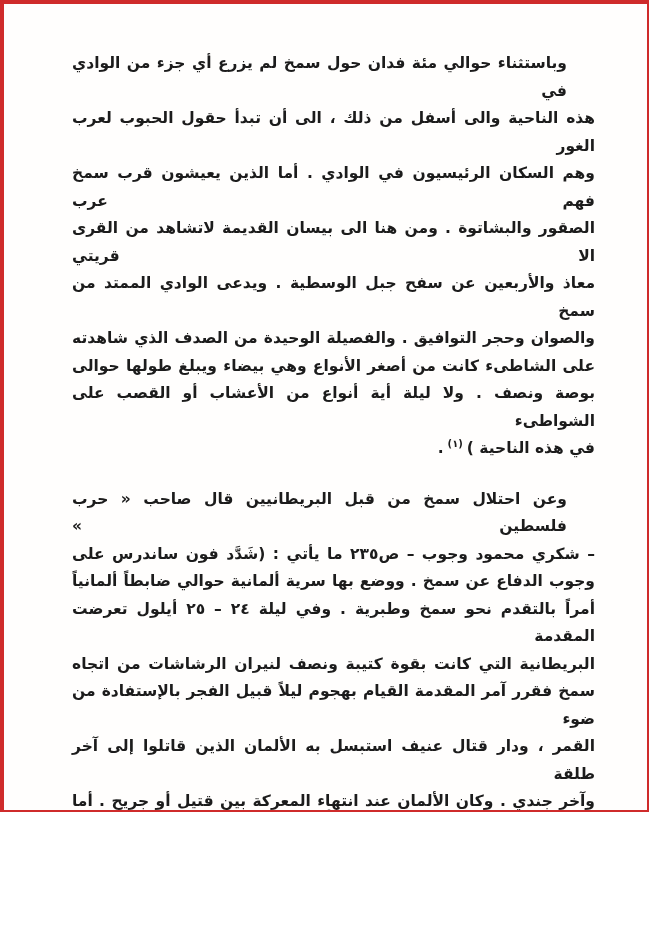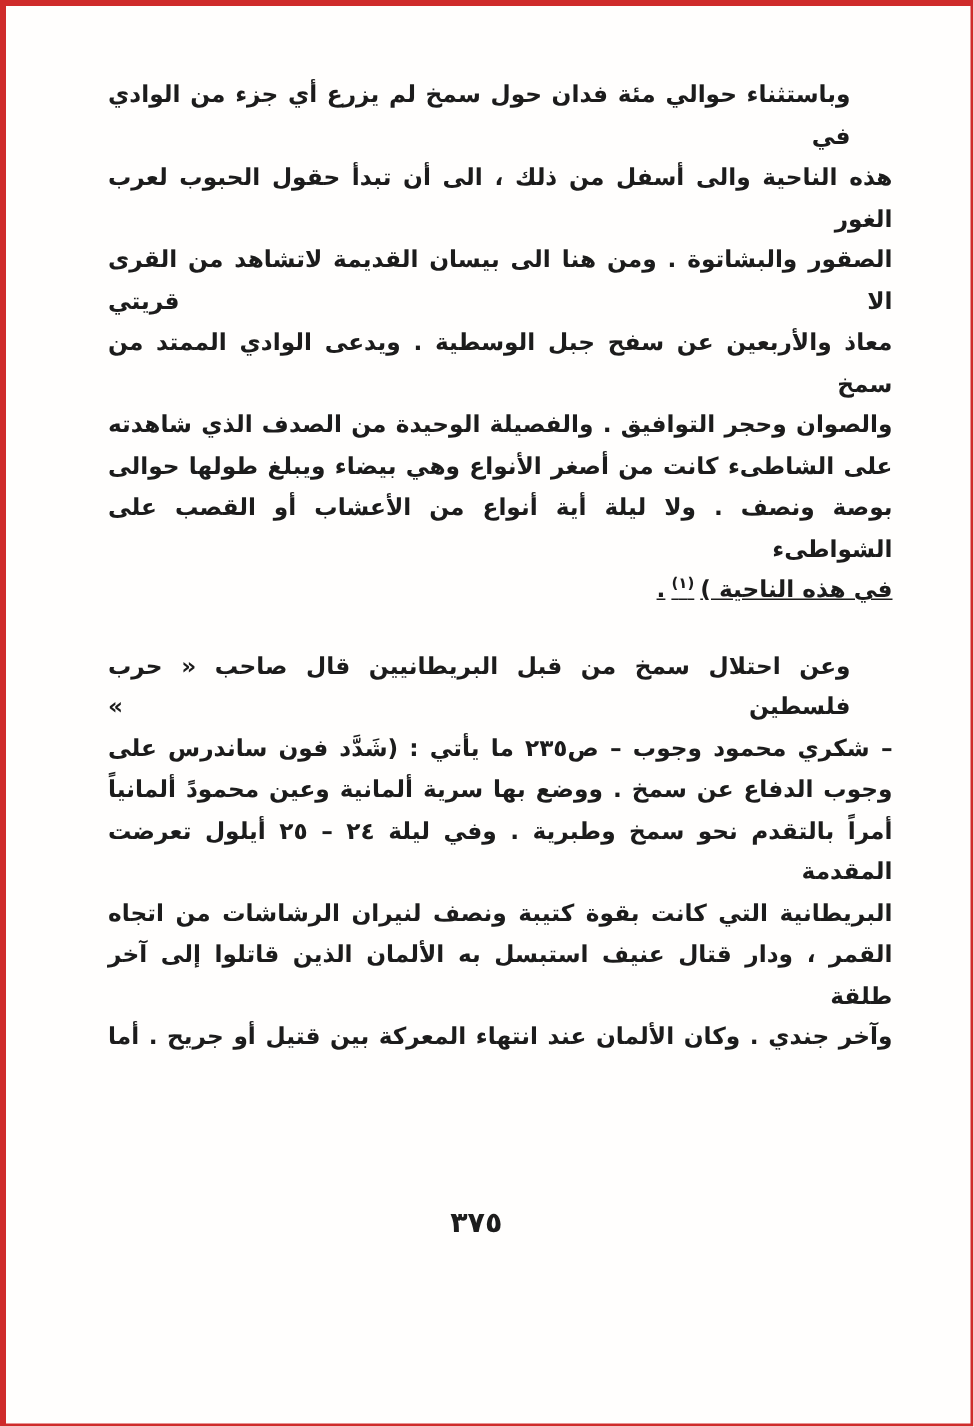--- a/index.html
+++ b/index.html
@@ -1,18 +1,18 @@
 <!DOCTYPE html>
 <html lang="ar" style="--frame-red: #cf2b2b; --ink: #1c1c1c; --paper: #fffefd;"><head>
 <meta charset="utf-8">
 <style>
   html,body { margin:0; padding:0; background:#ffffff; }
   .page {
     position:relative;
-    width:649px; height:951px;
+    width:649px; height:812px;
     box-sizing:border-box;
     background:var(--paper,#fffefd);
     border-style:solid;
     border-color:var(--frame-red,#cf2b2b);
     border-width:4px 2px 2px 4px; 
     overflow:hidden;
     font-family:"DejaVu Sans", sans-serif;
     color:var(--ink,#1c1c1c);
   }
   .text-block {
@@ -26,21 +26,20 @@
   }
   .line {
     text-align:justify;
     text-align-last:justify;
     text-justify:inter-word;
   }
   .plines .line:first-child { padding-right:28px; }
   .lastline {
     text-align:center;
     text-align-last:right;
-    text-decoration:underline;
   }
   .p2 { margin-top:23px; }
   .fnref {
     font-size:10px;
     vertical-align:super;
     line-height:0;
     margin:0 4px;
   }
   .page-number {
     position:absolute;
@@ -57,36 +56,38 @@
 <body>
 
 <div class="page">
 
   <main class="text-block">
 
     <section class="paragraph">
       <div class="plines">
           <div class="line">وباستثناء حوالي مئة فدان حول سمخ لم يزرع أي جزء من الوادي في</div>
           <div class="line">هذه الناحية والى أسفل من ذلك ، الى أن تبدأ حقول الحبوب لعرب الغور</div>
+          <div class="line">وهم السكان الرئيسيون في الوادي . أما الذين يعيشون قرب سمخ فهم عرب</div>
           <div class="line">الصقور والبشاتوة . ومن هنا الى بيسان القديمة لاتشاهد من القرى الا قريتي</div>
           <div class="line">معاذ والأربعين عن سفح جبل الوسطية . ويدعى الوادي الممتد من سمخ</div>
           <div class="line">والصوان وحجر التوافيق . والفصيلة الوحيدة من الصدف الذي شاهدته</div>
           <div class="line">على الشاطىء كانت من أصغر الأنواع وهي بيضاء ويبلغ طولها حوالى</div>
           <div class="line">بوصة ونصف . ولا ليلة أية أنواع من الأعشاب أو القصب على الشواطىء</div>
         </div>
       <div class="line lastline"><span>في هذه الناحية )</span><sup class="fnref">(١)</sup><span>.</span></div>
     </section>
 
     <section class="paragraph p2">
       <div class="plines">
           <div class="line">وعن احتلال سمخ من قبل البريطانيين قال صاحب « حرب فلسطين »</div>
           <div class="line">– شكري محمود وجوب – ص٢٣٥ ما يأتي : (شَدَّد فون ساندرس على</div>
-          <div class="line">وجوب الدفاع عن سمخ . ووضع بها سرية ألمانية وعين محمودً ألمانياً</div>
+          <div class="line">وجوب الدفاع عن سمخ . ووضع بها سرية ألمانية حوالي ضابطاً ألمانياً</div>
           <div class="line">أمراً بالتقدم نحو سمخ وطبرية . وفي ليلة ٢٤ – ٢٥ أيلول تعرضت المقدمة</div>
           <div class="line">البريطانية التي كانت بقوة كتيبة ونصف لنيران الرشاشات من اتجاه</div>
+          <div class="line">سمخ فقرر آمر المقدمة القيام بهجوم ليلاً قبيل الفجر بالإستفادة من ضوء</div>
           <div class="line">القمر ، ودار قتال عنيف استبسل به الألمان الذين قاتلوا إلى آخر طلقة</div>
           <div class="line">وآخر جندي . وكان الألمان عند انتهاء المعركة بين قتيل أو جريح . أما</div>
         </div>
 
     </section>
 
   </main>
 
   <div class="page-number">٣٧٥</div>
 

